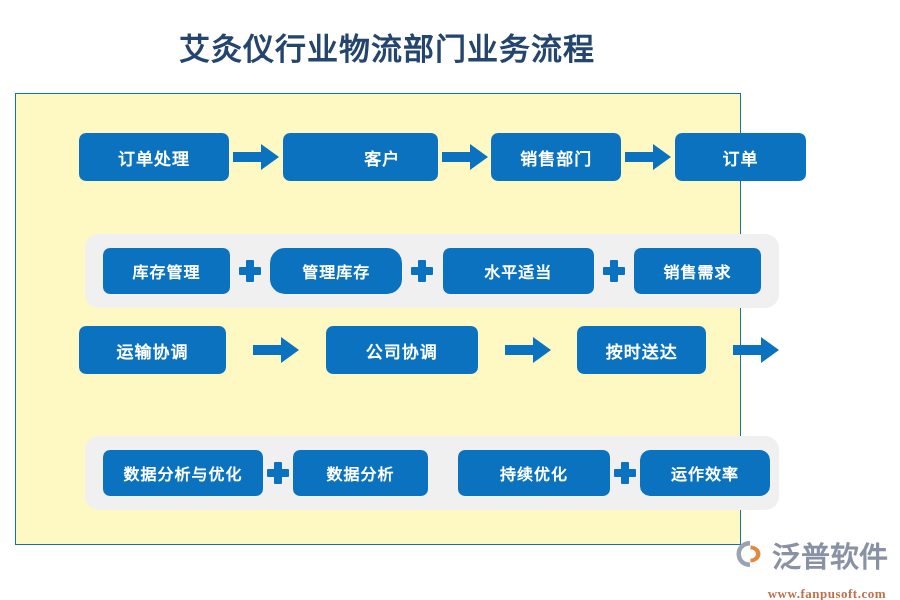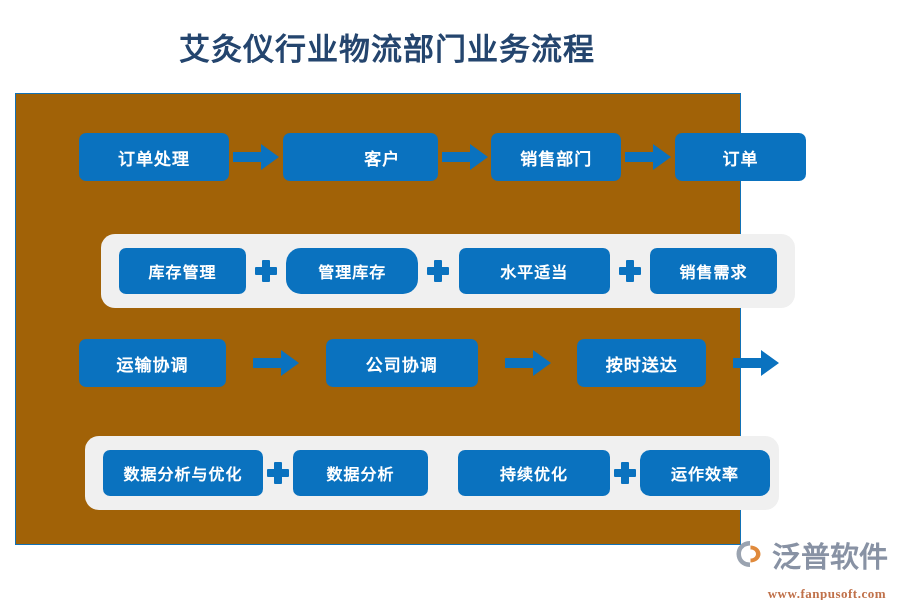--- a/index.html
+++ b/index.html
@@ -32,53 +32,53 @@
   }
 
   
   .diagram-frame {
     position: absolute;
     left: 15px;
     top: 93px;
     width: 726px;
     height: 452px;
     border: 1.6px solid #1271b5;
-    background: #a16207;
+    background: #fef9c3;
     box-sizing: border-box;
   }
 
   
   .flow-row {
     position: absolute;
     display: flex;
     align-items: center;
     box-sizing: border-box;
   }
 
   
   .row-arrow {
     left: 63px;
     width: 727px;
     height: 48px;
     justify-content: flex-start;
   }
   #row-1 { top:  39px; }
-  #row-3 { top: 245px; }
+  #row-3 { top: 232px; }
 
   
   .row-panel {
     left: 69px;
     width: 694px;
     height: 74px;
     background: #f0f0f0;
     border-radius: 14px;
     padding: 0 18px;
     justify-content: flex-start;
   }
-  #row-2 { top: 140px; margin-left: 16px; }
+  #row-2 { top: 140px; }
   #row-4 { top: 342px; }
 
   
   .node {
     background: #0a72bf;
     color: #ffffff;
     border-radius: 7px;
     height: 48px;
     display: flex;
     align-items: center;

